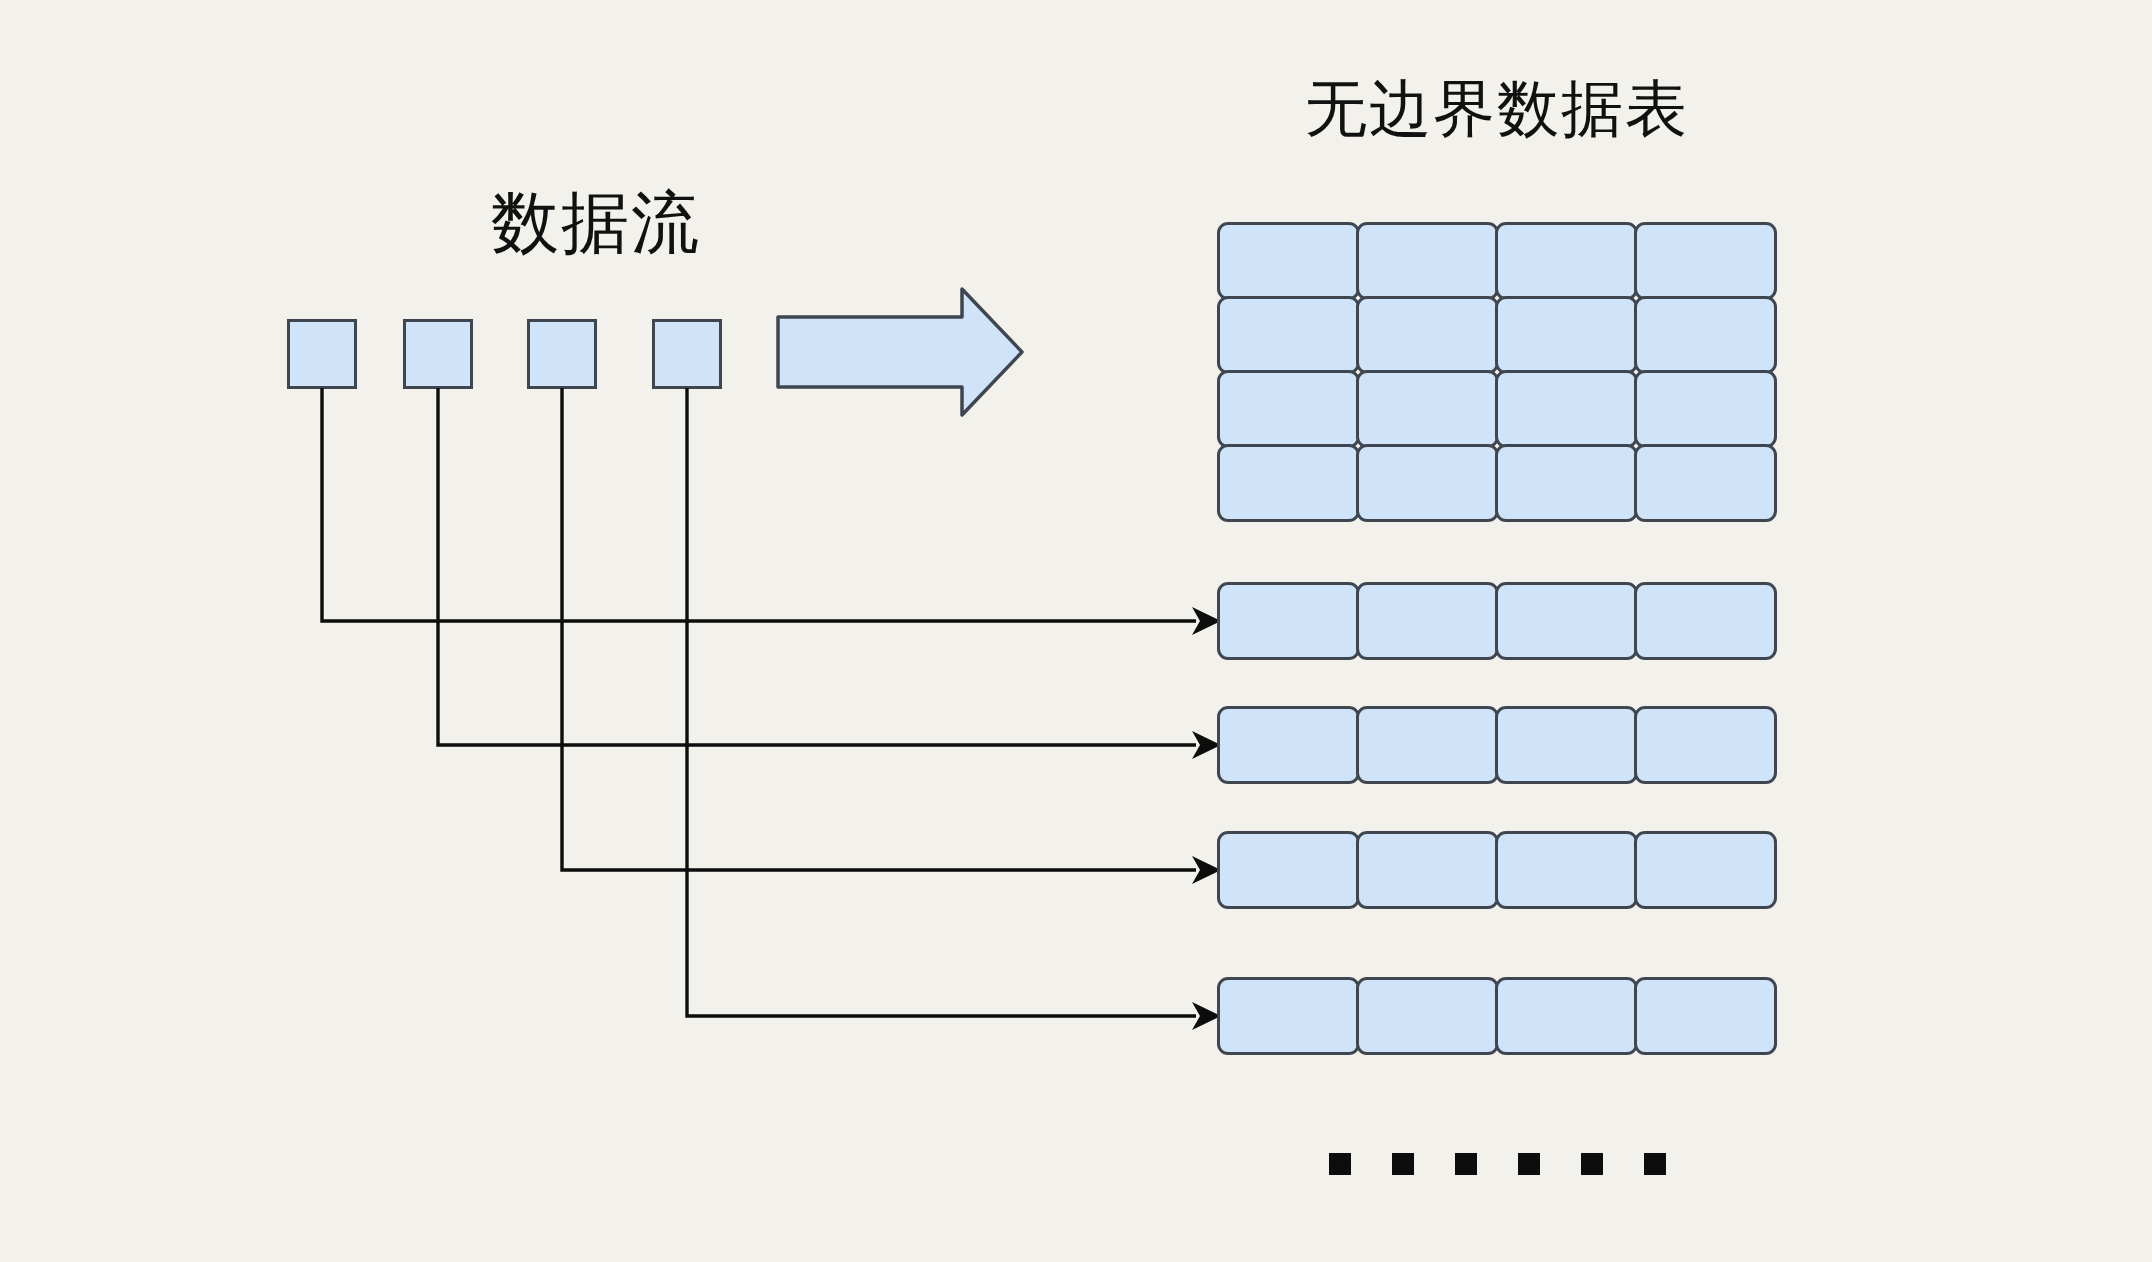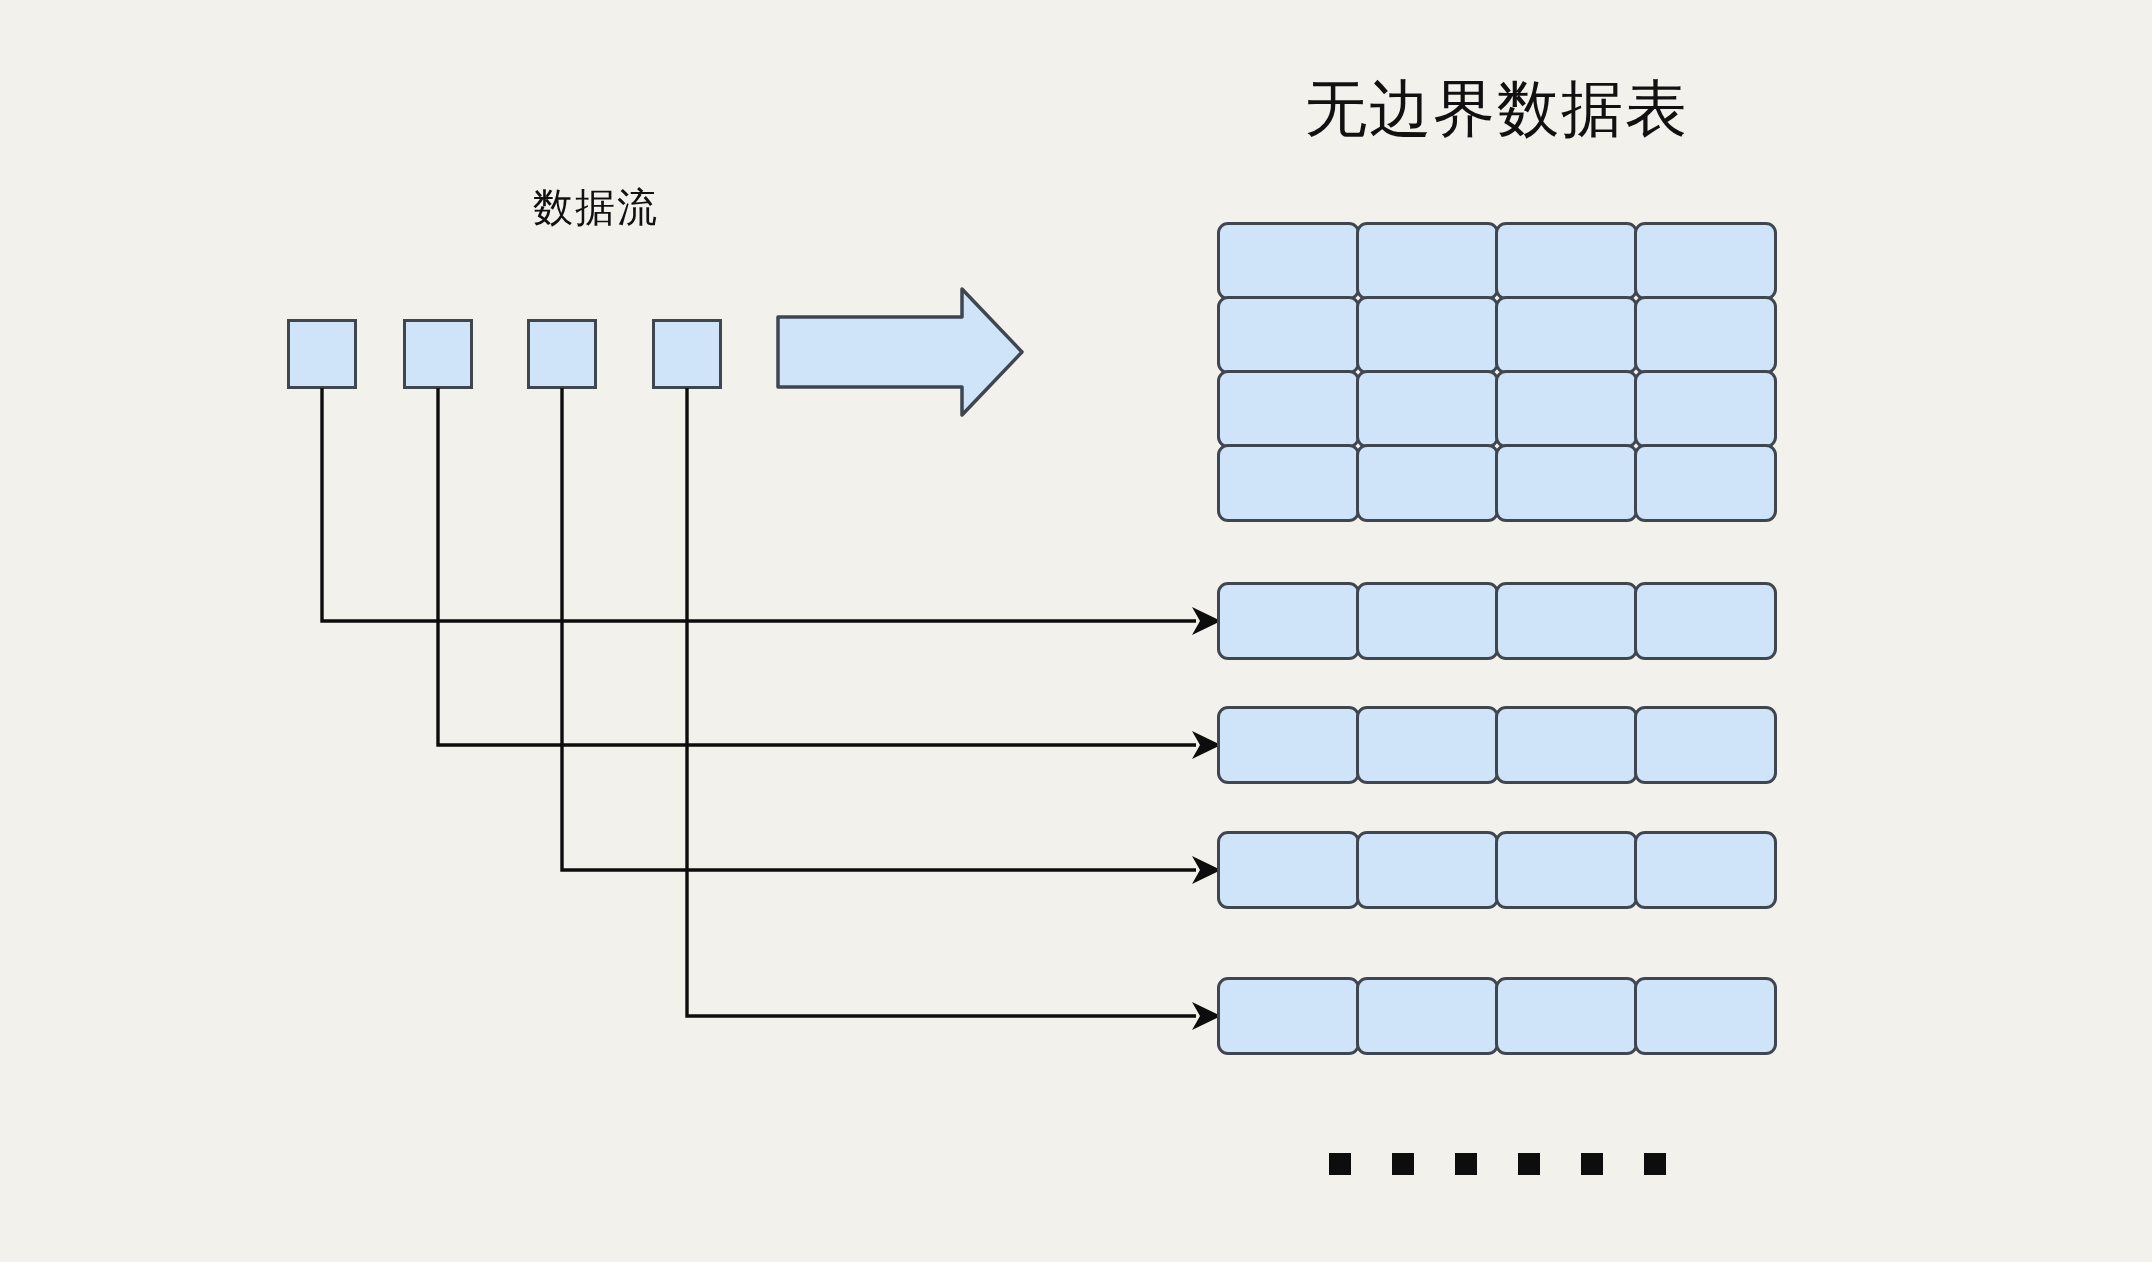--- a/index.html
+++ b/index.html
@@ -8,35 +8,35 @@
     --shape-border:#3f4650;
     --connector:#0d0d0d;
     --text:#111111;
   }
   *{box-sizing:border-box;}
   html,body{margin:0;padding:0;background:var(--background);}
   .stage{
     position:relative;
     width:2152px;height:1262px;
     background:var(--background);
-    font-family:Liberation Serif, serif;
+    font-family:Liberation Sans, sans-serif;
     color:var(--text);
     overflow:hidden;
     border-radius:8px;
   }
   .label{
     position:absolute;
     font-weight:500;
     color:var(--text);
     text-align:center;
     white-space:nowrap;
     letter-spacing:2px;
   }
   .label.unbounded{left:1219px;top:78px;width:556px;font-size:62px;line-height:1;}
-  .label.stream{left:426px;top:188px;width:340px;font-size:40px;line-height:1;}
+  .label.stream{left:426px;top:188px;width:340px;font-size:68px;line-height:1;}
 
   
   .squares{position:absolute;left:287px;top:319px;width:436px;height:70px;}
   .sq{
     position:absolute;top:0;width:70px;height:70px;
     background:var(--shape-fill);
     border:3.5px solid var(--shape-border);
   }
   .sq:nth-child(1){left:0;}
   .sq:nth-child(2){left:116px;}

